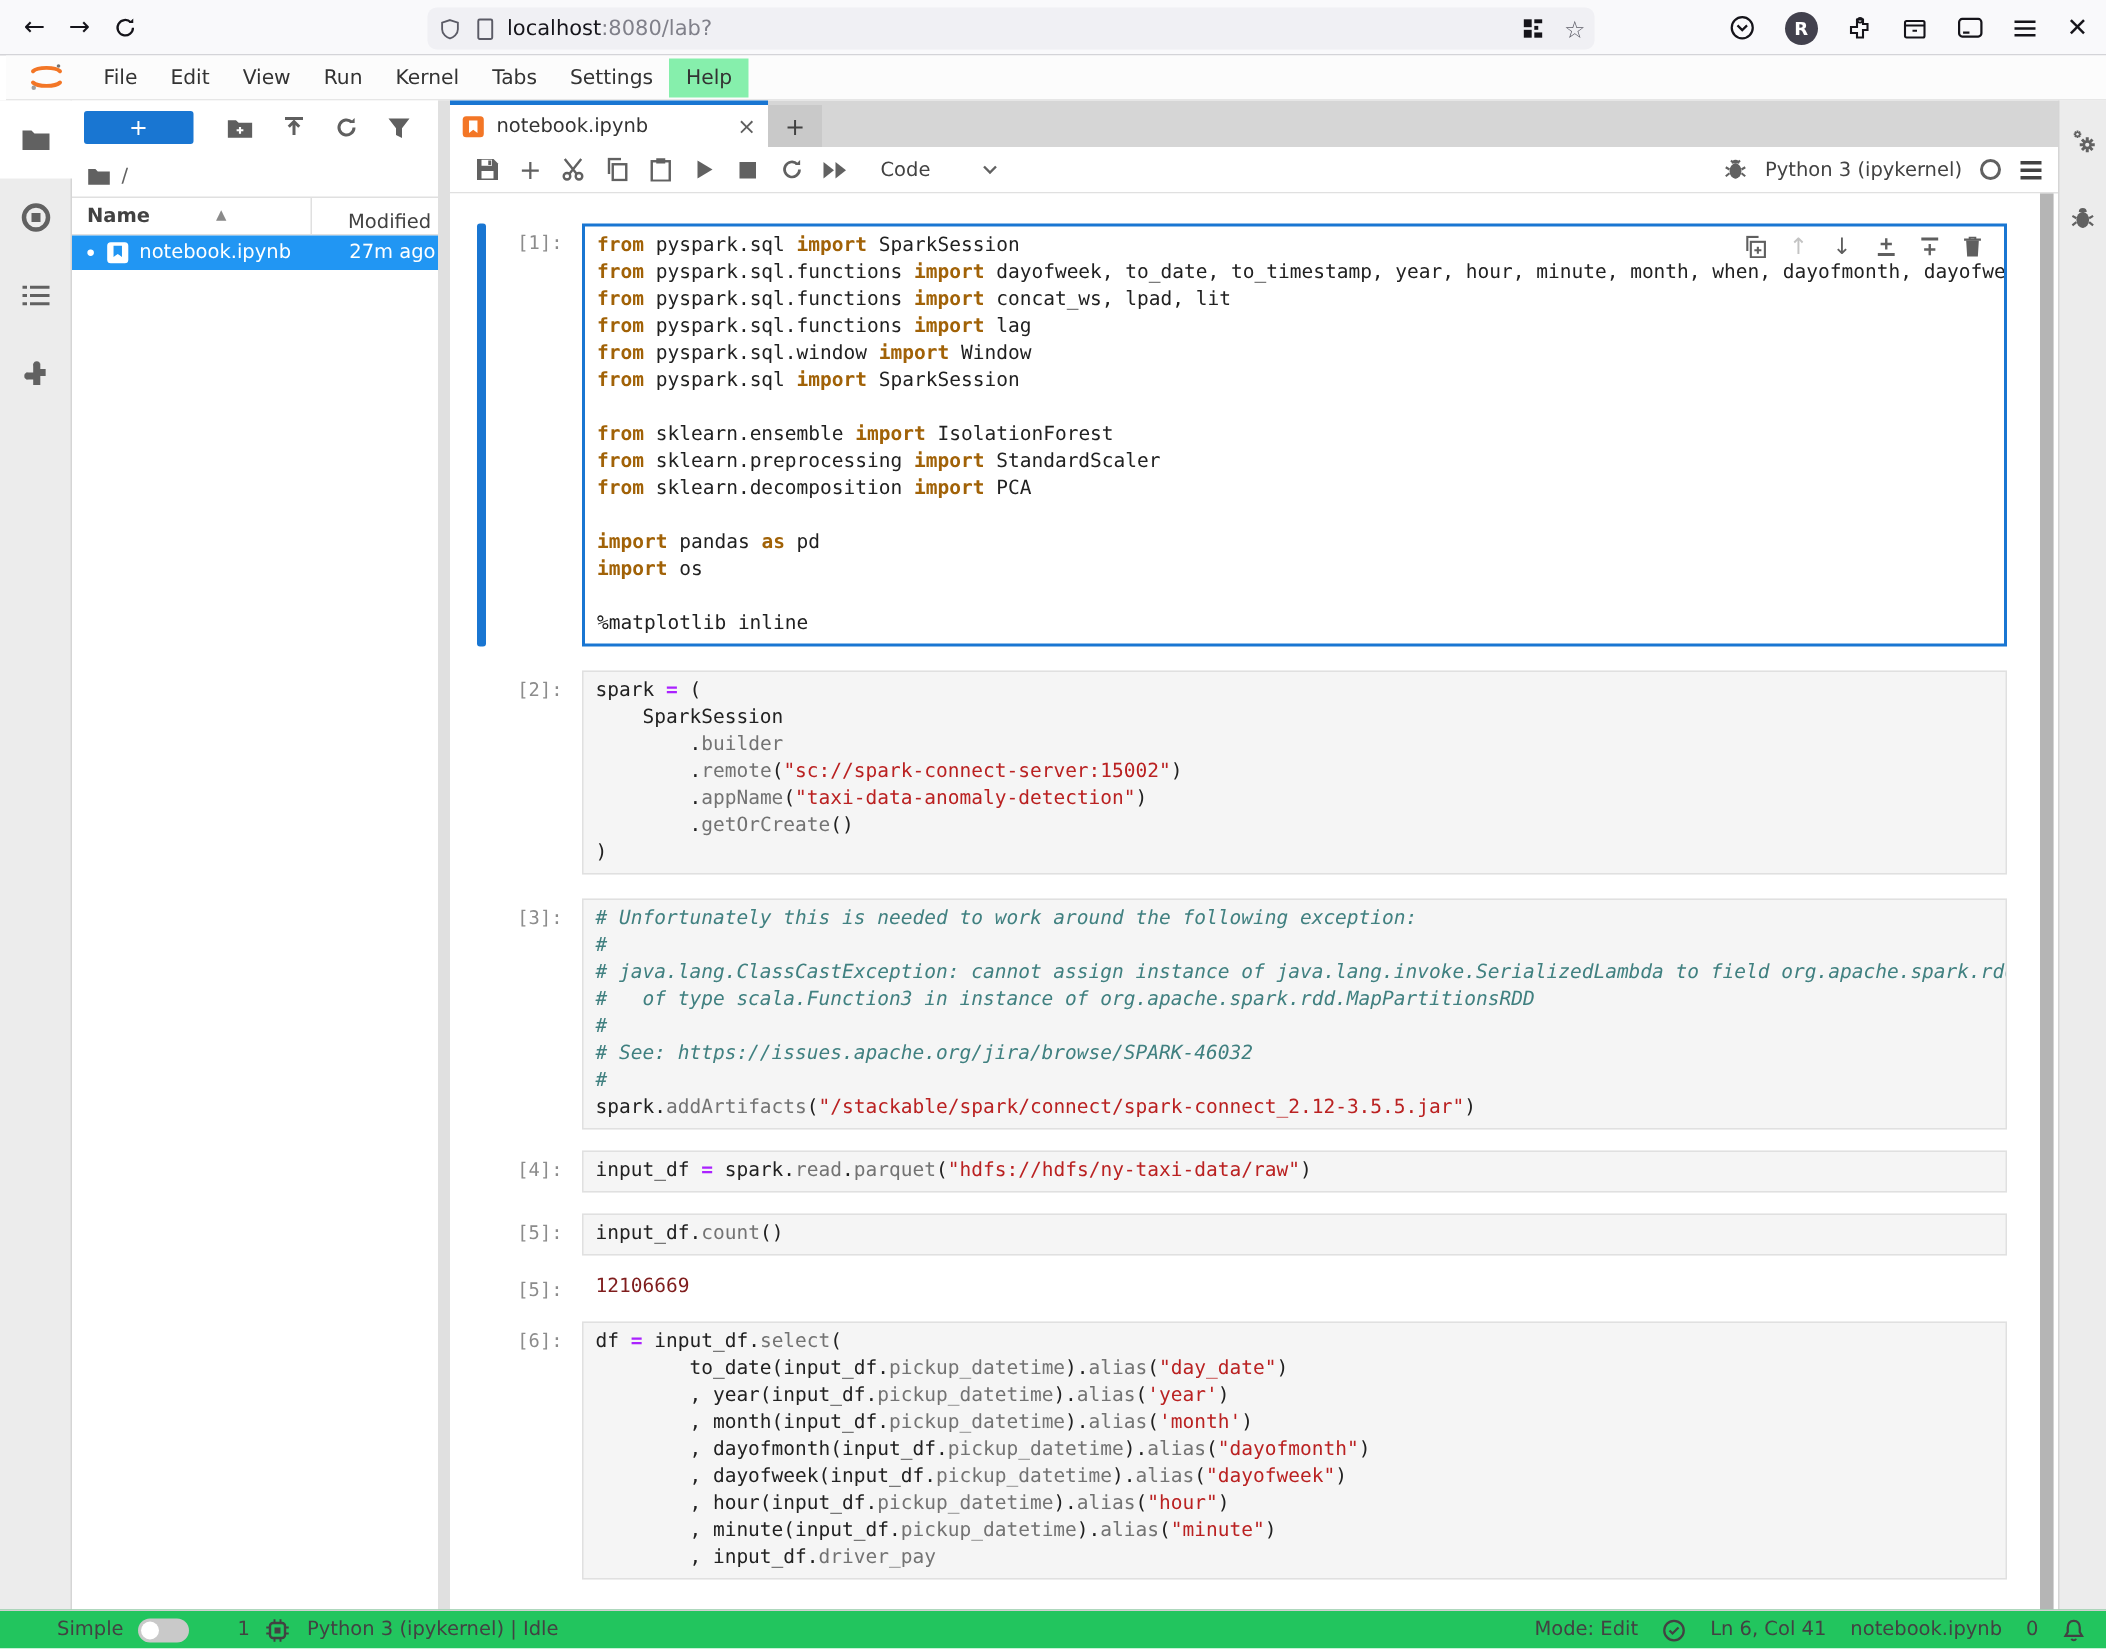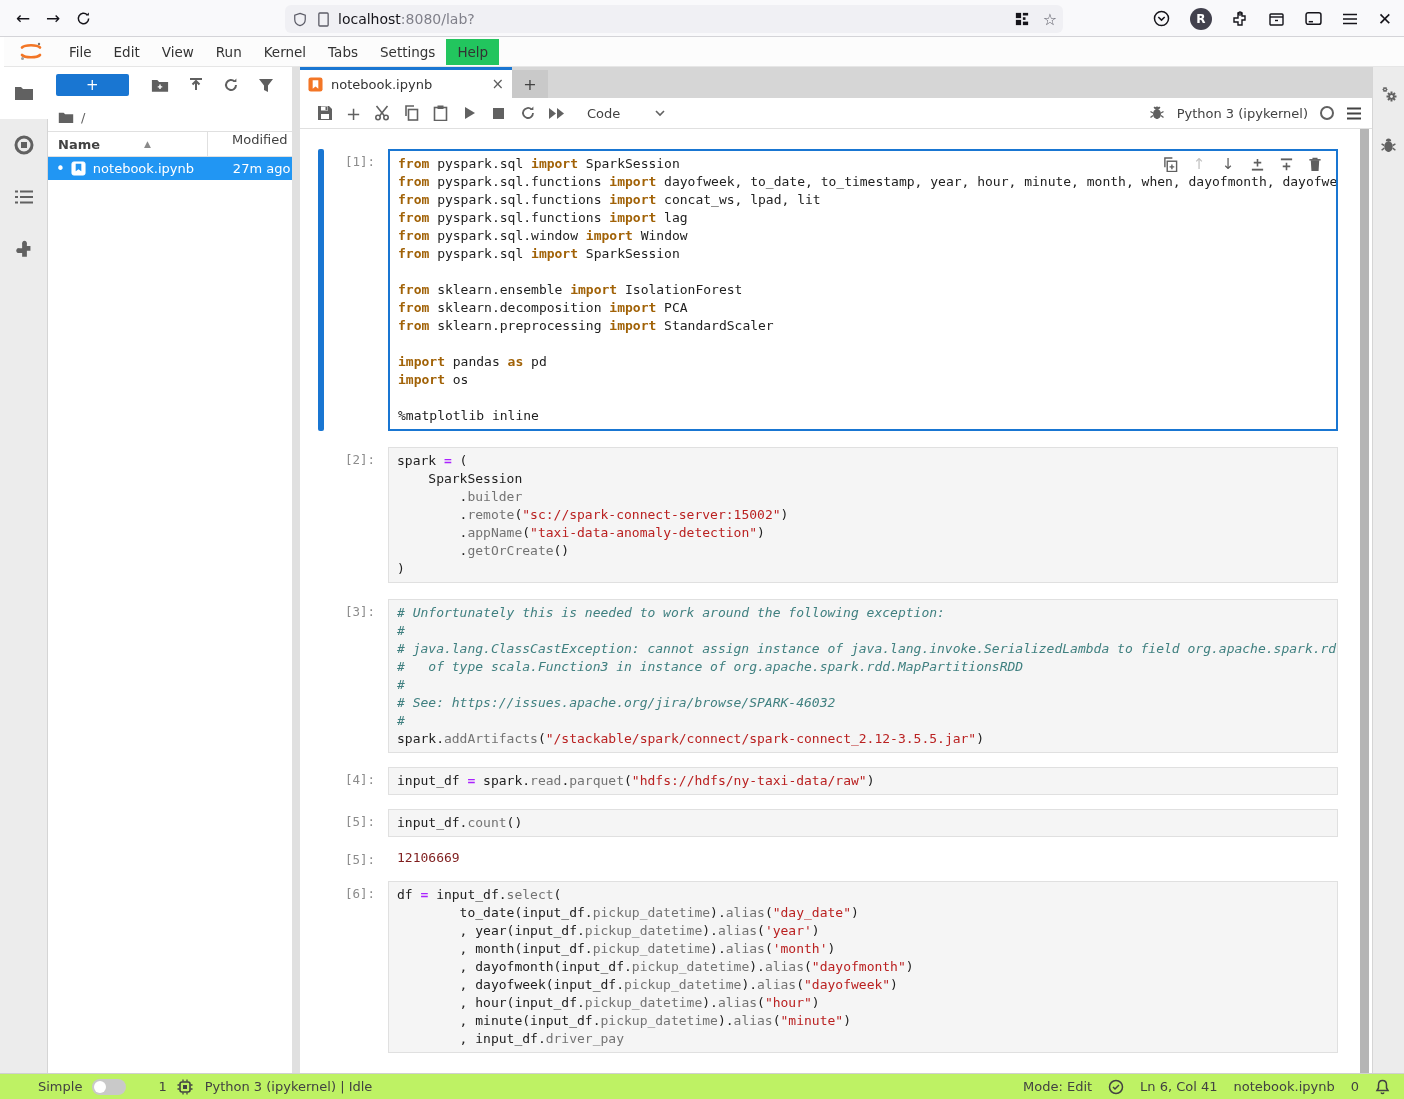--- a/index.html
+++ b/index.html
@@ -14,35 +14,35 @@
   #url-text .dim { color:#80808a; }
   .urlbar-right { position:absolute; right:6px; top:0; height:28px; display:flex; align-items:center; gap:14px; }
   #browser-right { position:absolute; right:6px; top:0; height:37px; display:flex; align-items:center; gap:20px; }
   .ff-ic { display:flex; align-items:center; justify-content:center; }
   #avatar-r { width:22px; height:22px; border-radius:50%; background:#42414d; color:#fff; font-size:12px; font-weight:bold; display:flex; align-items:center; justify-content:center; }
 
   
   #jl-menubar { position:absolute; top:37px; left:4px; width:1404px; height:30px; background:#fcfcfc; border-bottom:1px solid #e6e6e6; display:flex; align-items:center; }
   #jl-logo { width:26px; margin:0 14px 0 14px; }
   .menu-item { padding:5px 11px; color:#333; font-size:13.5px; }
-  .menu-item.hl { background:#22c55e; }
+  .menu-item.hl { background:#86efac; }
 
   
   #main { position:absolute; top:67px; left:0; width:1404px; height:1006px; background:#ececec; }
 
   #activity-bar { position:absolute; left:0; top:0; width:48px; height:100%; background:#ececec; border-right:1px solid #d5d5d5; }
   .act-ic { width:48px; height:52px; display:flex; align-items:center; justify-content:center; color:#616161; }
   .act-ic.active { background:#ffffff; }
 
   #file-panel { position:absolute; left:48px; top:0; width:244px; height:100%; background:#ffffff; }
   #fp-toolbar { height:36px; display:flex; align-items:center; padding:0 8px; gap:0; }
   #new-launcher-btn { width:74px; height:22px; background:#1976d2; border-radius:2px; color:#fff; font-size:15px; display:flex; align-items:center; justify-content:center; margin-right:14px; }
   .fp-ic { width:36px; height:24px; display:flex; align-items:center; justify-content:center; color:#5f5f5f; }
   #fp-breadcrumb { height:28px; display:flex; align-items:center; padding-left:10px; gap:7px; color:#616161; }
-  #fp-header { height:26px; display:flex; align-items:flex-start; border-top:1px solid #e0e0e0; border-bottom:1px solid #e0e0e0; font-size:13px; color:#424242; }
+  #fp-header { height:26px; display:flex; align-items:flex-end; border-top:1px solid #e0e0e0; border-bottom:1px solid #e0e0e0; font-size:13px; color:#424242; }
   #fp-header .col-name { width:160px; padding-left:10px; display:flex; align-items:center; gap:44px; border-right:1px solid #e0e0e0; height:100%; }
   #fp-header .col-mod { padding-left:24px; }
   .sort-arrow { color:#8a8a8a; font-size:9px; }
   #file-row { height:23px; background:#2196f3; color:#ffffff; display:flex; align-items:center; padding-left:8px; }
   #file-row .dot { font-size:15px; margin-right:6px; }
   #file-row .fname { margin-left:7px; width:138px; }
   #file-row .fmod { margin-left:2px; }
 
   #splitter { position:absolute; left:292px; top:0; width:8px; height:100%; background:#e0e0e0; }
 
@@ -80,21 +80,21 @@
   #cell-toolbar { display:none; position:absolute; top:3px; right:8px; gap:7px; align-items:center; background:#fff; padding:1px 2px; }
   .ct-ic { width:22px; height:18px; display:flex; align-items:center; justify-content:center; color:#5f5f5f; font-size:15px; }
   .ct-ic.disabled { color:#c3c3c3; }
 
   #nb-scrollbar { position:absolute; top:62px; right:3px; width:9px; bottom:0; background:#e8e8e8; }
   #nb-scroll-thumb { position:absolute; top:0; left:0; width:9px; height:100%; background:#b5b5b5; }
 
   #right-bar { position:absolute; right:0; top:0; width:32px; height:100%; background:#ececec; border-left:1px solid #d5d5d5; display:flex; flex-direction:column; align-items:center; padding-top:18px; gap:34px; color:#616161; }
 
   
-  #status-bar { position:absolute; bottom:0; left:0; width:1404px; height:26px; background:#bef264; border-top:1px solid #d0d0d0; display:flex; align-items:center; font-size:13px; color:#424242; }
+  #status-bar { position:absolute; bottom:0; left:0; width:1404px; height:26px; background:#22c55e; border-top:1px solid #d0d0d0; display:flex; align-items:center; font-size:13px; color:#424242; }
   #sb-left { display:flex; align-items:center; gap:10px; margin-left:38px; }
   #simple-toggle { width:34px; height:16px; background:#c9c9c9; border-radius:8px; position:relative; }
   #simple-toggle .knob { position:absolute; left:2px; top:2px; width:12px; height:12px; border-radius:50%; background:#ffffff; }
   #sb-right { margin-left:auto; display:flex; align-items:center; gap:16px; margin-right:14px; }
 
   svg { display:block; }
 </style>
 </head>
 <body>
 
@@ -367,22 +367,22 @@
           <div class="prompt">[1]:</div>
           <div class="editor">
             <div class="cm-line"><span class="tok-k">from</span><span class="tok-t"> pyspark.sql </span><span class="tok-k">import</span><span class="tok-t"> SparkSession</span></div>
             <div class="cm-line"><span class="tok-k">from</span><span class="tok-t"> pyspark.sql.functions </span><span class="tok-k">import</span><span class="tok-t"> dayofweek, to_date, to_timestamp, year, hour, minute, month, when, dayofmonth, dayofweek</span></div>
             <div class="cm-line"><span class="tok-k">from</span><span class="tok-t"> pyspark.sql.functions </span><span class="tok-k">import</span><span class="tok-t"> concat_ws, lpad, lit</span></div>
             <div class="cm-line"><span class="tok-k">from</span><span class="tok-t"> pyspark.sql.functions </span><span class="tok-k">import</span><span class="tok-t"> lag</span></div>
             <div class="cm-line"><span class="tok-k">from</span><span class="tok-t"> pyspark.sql.window </span><span class="tok-k">import</span><span class="tok-t"> Window</span></div>
             <div class="cm-line"><span class="tok-k">from</span><span class="tok-t"> pyspark.sql </span><span class="tok-k">import</span><span class="tok-t"> SparkSession</span></div>
             <div class="cm-line">&nbsp;</div>
             <div class="cm-line"><span class="tok-k">from</span><span class="tok-t"> sklearn.ensemble </span><span class="tok-k">import</span><span class="tok-t"> IsolationForest</span></div>
+            <div class="cm-line"><span class="tok-k">from</span><span class="tok-t"> sklearn.preprocessing </span><span class="tok-k">import</span><span class="tok-t"> StandardScaler</span></div>
             <div class="cm-line"><span class="tok-k">from</span><span class="tok-t"> sklearn.decomposition </span><span class="tok-k">import</span><span class="tok-t"> PCA</span></div>
-            <div class="cm-line"><span class="tok-k">from</span><span class="tok-t"> sklearn.preprocessing </span><span class="tok-k">import</span><span class="tok-t"> StandardScaler</span></div>
             <div class="cm-line">&nbsp;</div>
             <div class="cm-line"><span class="tok-k">import</span><span class="tok-t"> pandas </span><span class="tok-k">as</span><span class="tok-t"> pd</span></div>
             <div class="cm-line"><span class="tok-k">import</span><span class="tok-t"> os</span></div>
             <div class="cm-line">&nbsp;</div>
             <div class="cm-line"><span class="tok-t">%matplotlib inline</span></div>
             <div id="cell-toolbar" style="display: flex;">
   <span class="ct-ic">
     <svg width="15" height="15" viewBox="0 0 16 16">
                   <rect x="4.5" y="4.5" width="10" height="11" fill="none" stroke="#5f5f5f" stroke-width="1.5"></rect>
                   <path d="M2 11V1h8" fill="none" stroke="#5f5f5f" stroke-width="1.5"></path>

